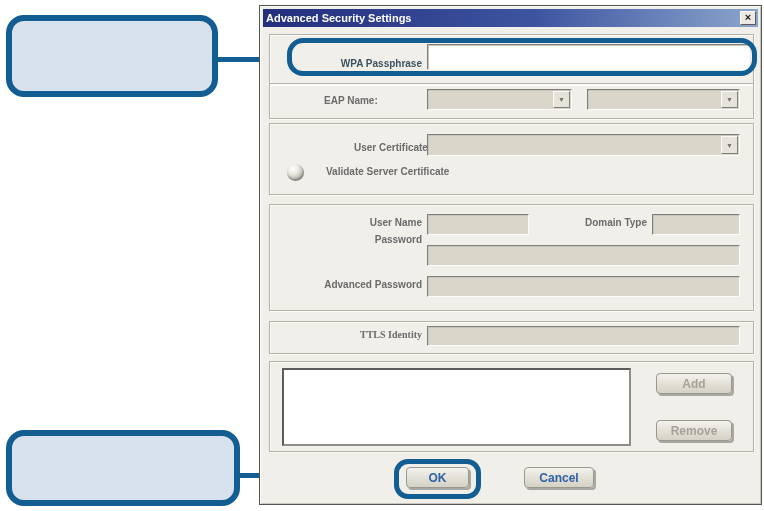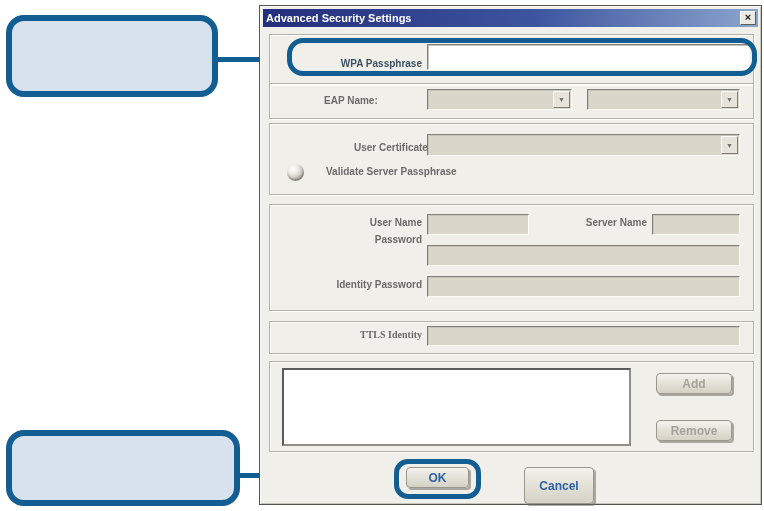--- a/index.html
+++ b/index.html
@@ -122,39 +122,39 @@
 
   <div class="gbox" style="left:9px;top:117px;width:485px;height:72px;"></div>
   <div class="lbl" style="left:68px;top:131px;line-height:22px;margin-left:26px;">User Certificate</div>
   <div class="combo" style="left:167px;top:128px;width:313px;height:22px;">
     <span style="position:absolute;left:4px;top:3px;font-size:12px;"></span>
     <div class="combo-btn">
       <span>▼</span>
     </div>
   </div>
   <div class="radio" style="left:27px;top:158px;"></div>
-  <div class="lbl" style="left:66px;top:160px;">Validate Server Passphrase</div>
+  <div class="lbl" style="left:66px;top:160px;">Validate Server Certificate</div>
 
   <div class="gbox" style="left:9px;top:198px;width:485px;height:107px;"></div>
   <div class="lbl right" style="left:60px;top:211px;width:102px;">User Name</div>
   <input class="field disabled" style="left: 167px; top: 208px; width: 102px; height: 21px;" value="">
-  <div class="lbl right" style="left:270px;top:211px;width:117px;">Server Name</div>
+  <div class="lbl right" style="left:270px;top:211px;width:117px;">Domain Type</div>
   <input class="field disabled" style="left: 392px; top: 208px; width: 88px; height: 21px;" value="">
   <div class="lbl right" style="left:60px;top:228px;width:102px;">Password</div>
   <input class="field disabled" style="left: 167px; top: 239px; width: 313px; height: 21px;" value="">
-  <div class="lbl right" style="left:18px;top:273px;width:144px;">Identity Password</div>
+  <div class="lbl right" style="left:18px;top:273px;width:144px;">Advanced Password</div>
   <input class="field disabled" style="left: 167px; top: 270px; width: 313px; height: 21px;" value="">
 
   <div class="gbox" style="left:9px;top:315px;width:485px;height:33px;"></div>
   <div class="lbl right" style="left:60px;top:323px;width:102px;font-family:Liberation Serif, serif;">TTLS Identity</div>
   <input class="field disabled" style="left: 167px; top: 320px; width: 313px; height: 20px;" value="">
 
   <div class="gbox" style="left:9px;top:355px;width:485px;height:91px;"></div>
   <div class="listbox" style="left:22px;top:362px;width:349px;height:78px;"></div>
   <div class="skin-btn disabled" style="left:396px;top:414px;width:76px;height:21px;">Remove</div>
   <div class="skin-btn disabled" style="left:396px;top:367px;width:76px;height:21px;">Add</div>
 
   <div class="skin-btn action" style="left:146px;top:461px;width:63px;height:21px;">OK</div>
-  <div class="skin-btn action" style="left:264px;top:461px;width:70px;height:37px;">Cancel</div>
+  <div class="skin-btn action" style="left:264px;top:461px;width:70px;height:21px;">Cancel</div>
 
   <div class="hilite" style="left:27px;top:32px;width:470px;height:38px;"></div>
   <div class="hilite" style="left:134px;top:453px;width:87px;height:40px;border-radius:14px;"></div>
 </div>
 
 </body></html>

